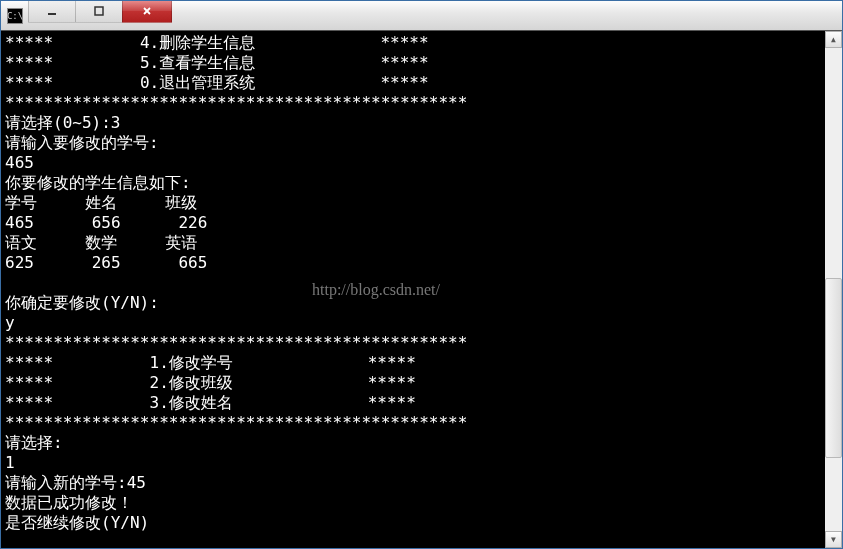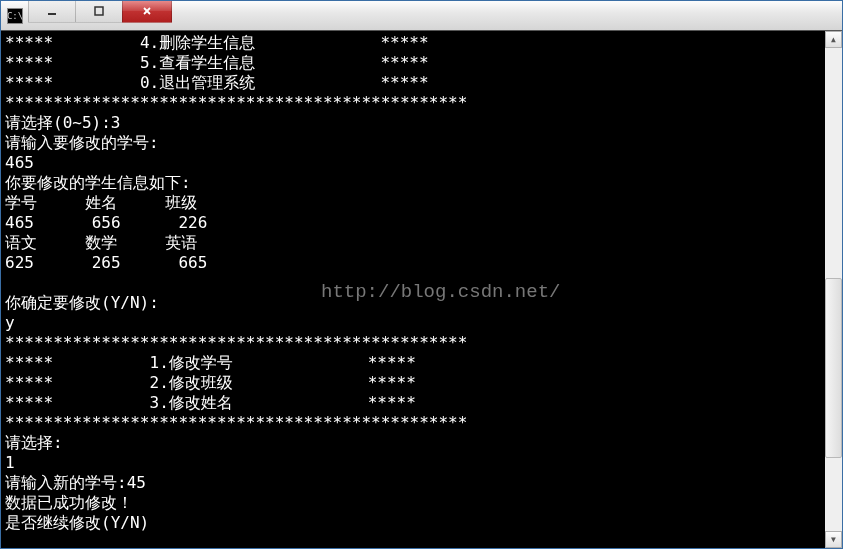--- a/index.html
+++ b/index.html
@@ -116,24 +116,24 @@
   height: 180px;
   left: 0;
   right: 0;
   background: linear-gradient(to right, #f5f5f5, #ddd);
   border: 1px solid #b8b8b8;
   border-radius: 2px;
 }
 .watermark {
   position: absolute;
   top: 280px;
-  left: 320px;
+  left: 311px;
   color: #777;
-  font-size: 19px;
-  font-family: Liberation Mono, monospace;
+  font-size: 16px;
+  font-family: Liberation Serif, serif;
   pointer-events: none;
 }
 </style>
 </head>
 <body>
 
 <div class="window">
   <div class="titlebar">
     <div class="title-icon">C:\</div>
     <div class="win-controls">

